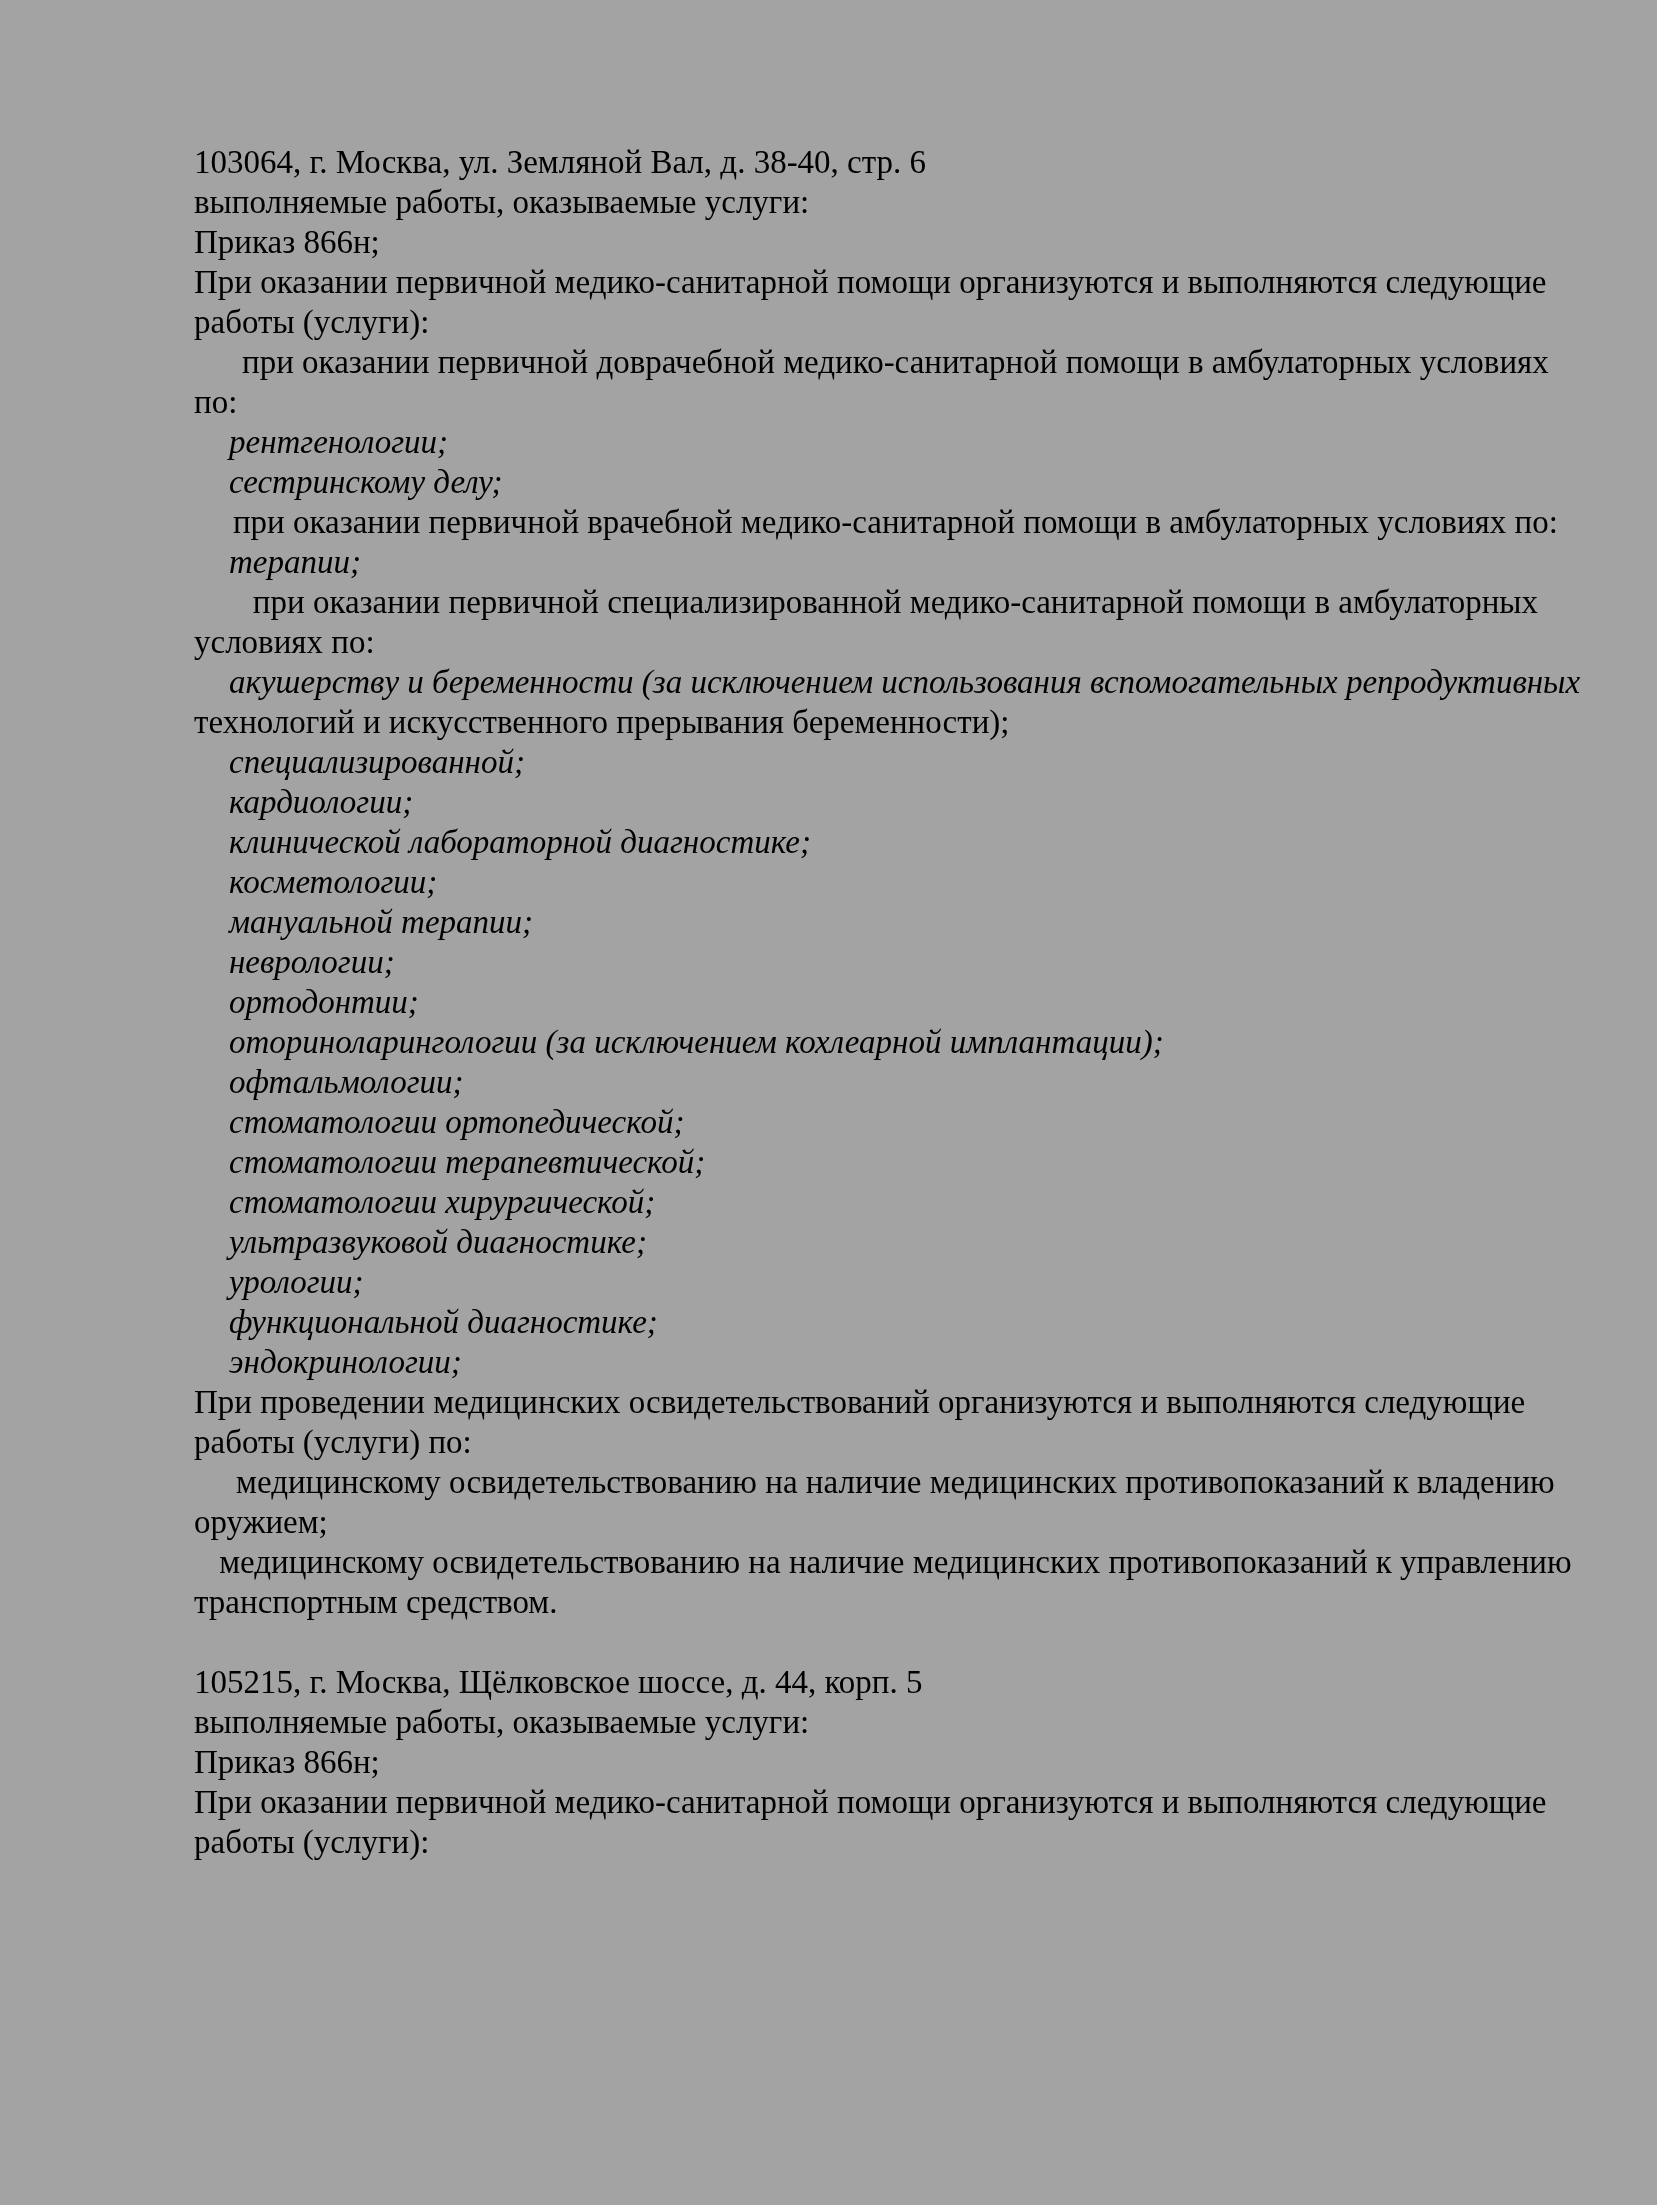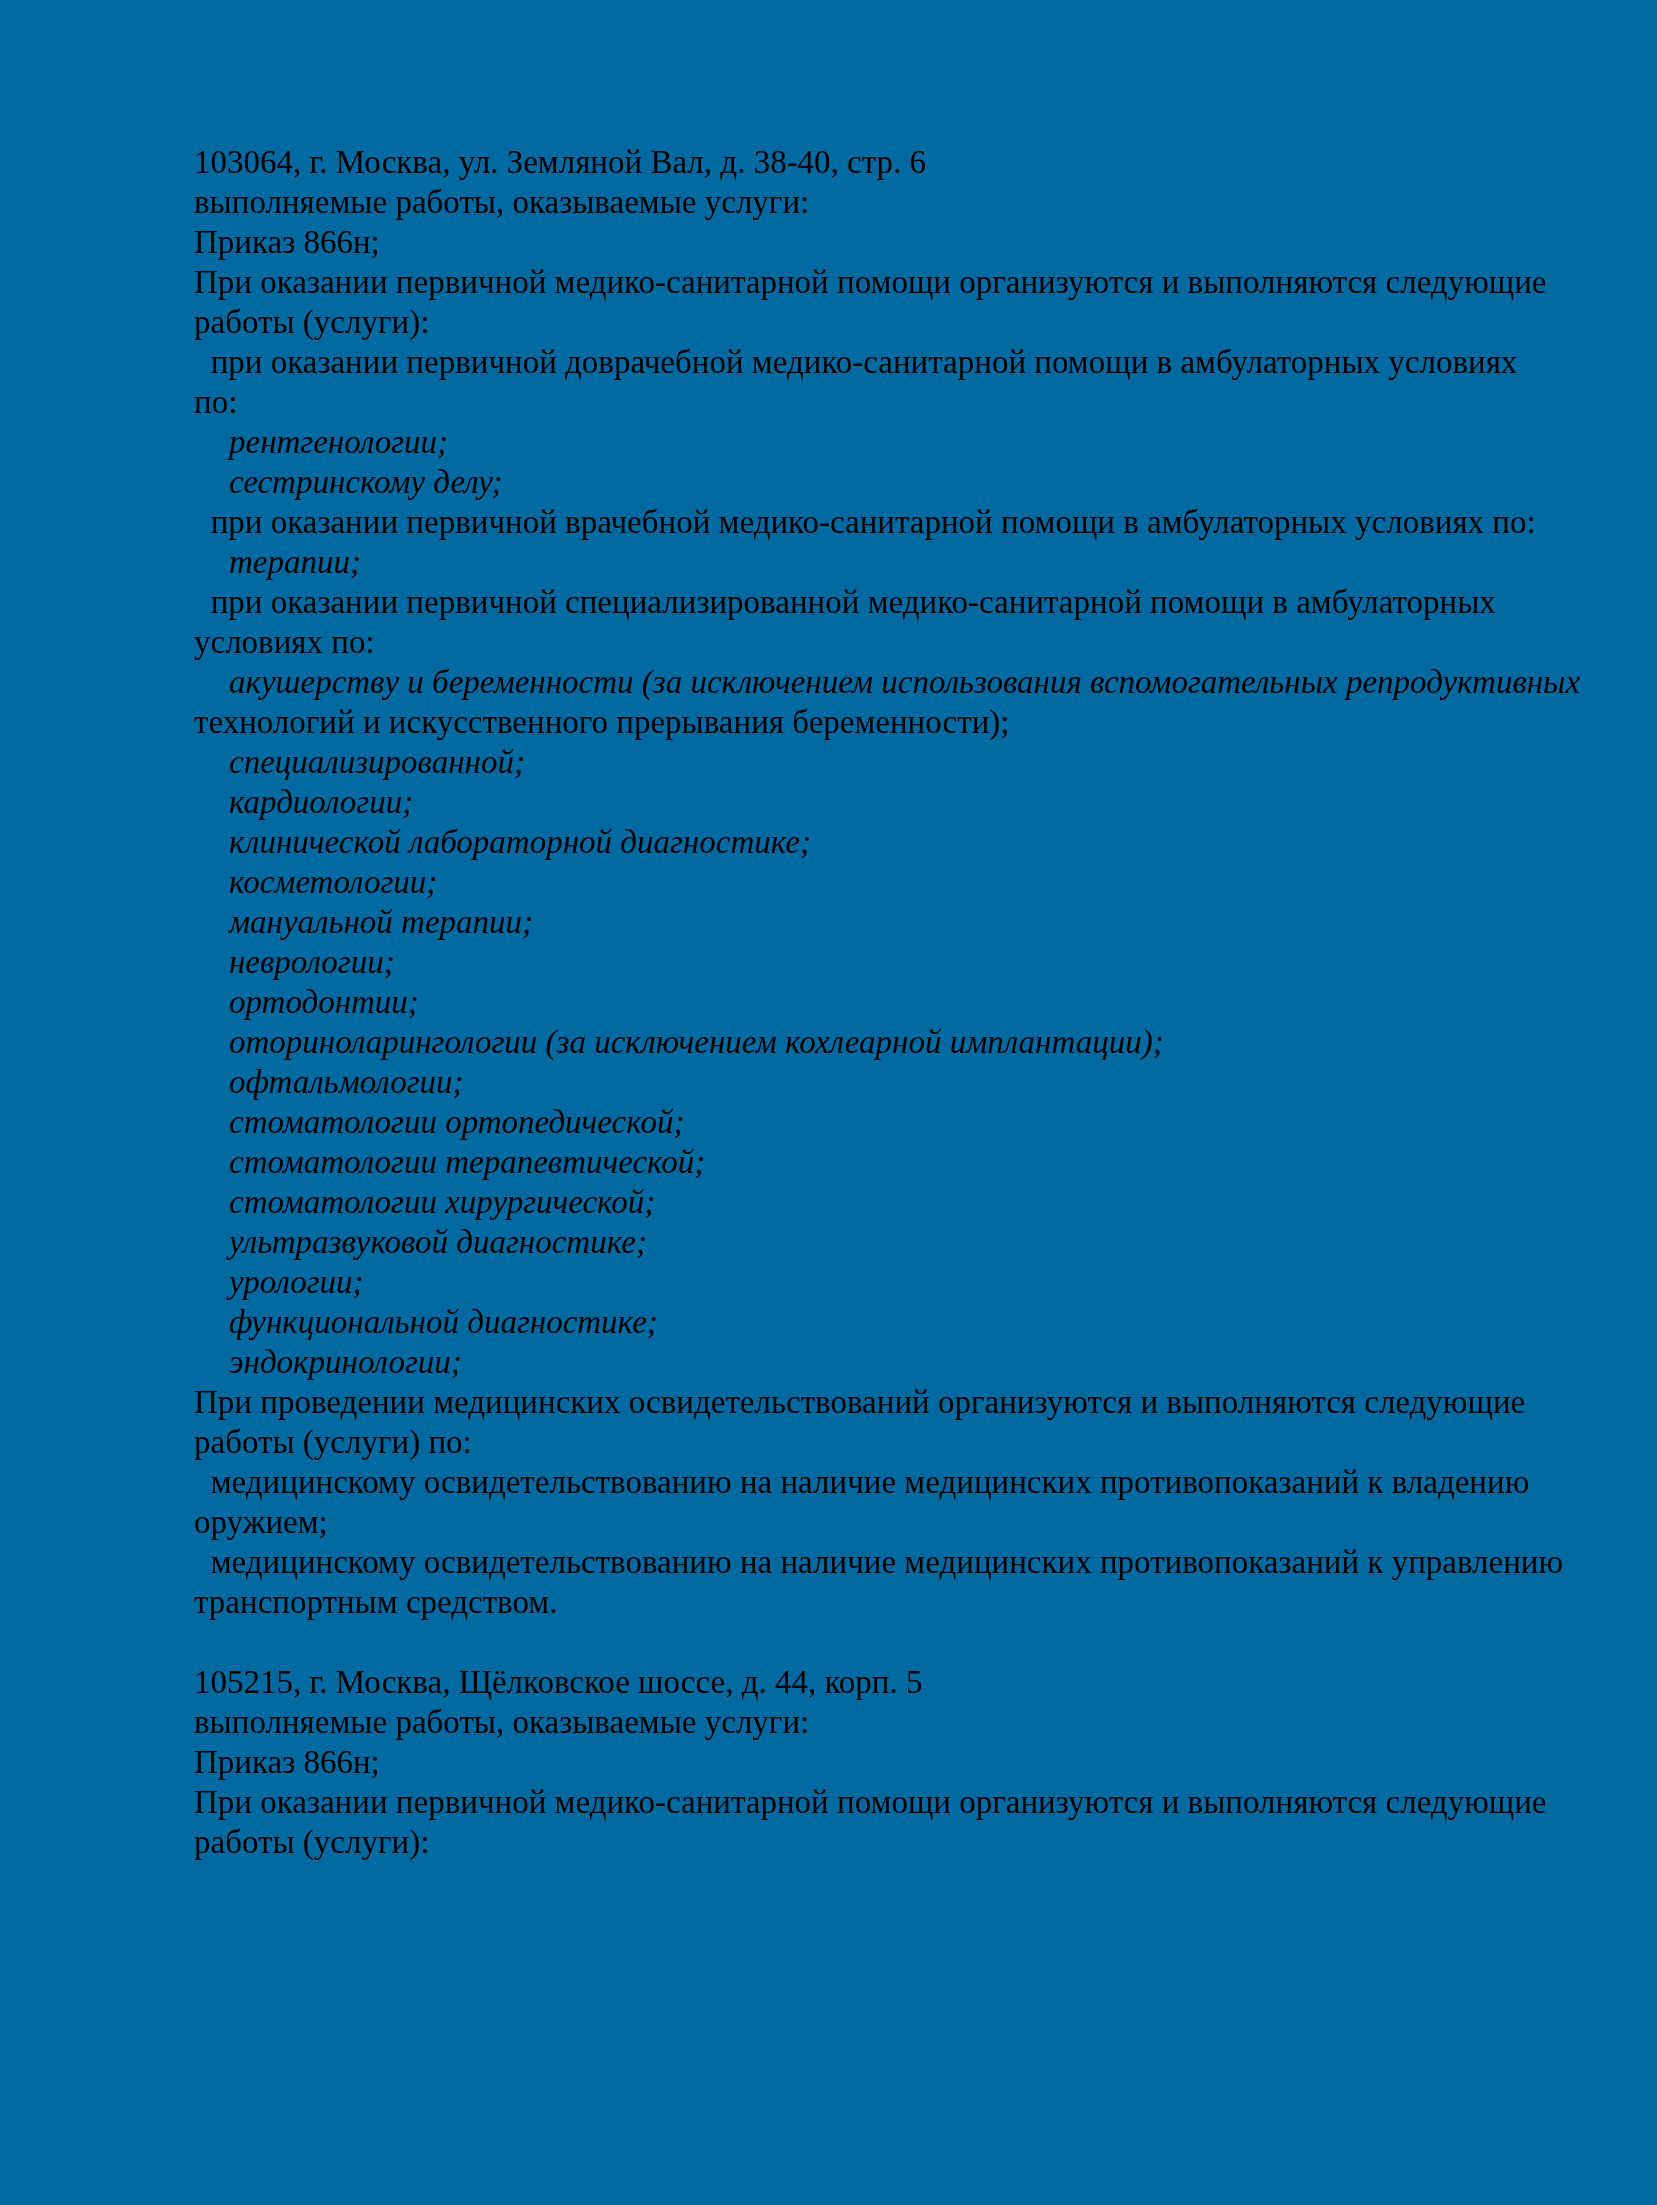--- a/index.html
+++ b/index.html
@@ -4,38 +4,38 @@
 <style>
   html, body {
     margin: 0;
     padding: 0;
     background: #ffffff;
   }
   .page {
     position: relative;
     width: 1657px;
     height: 2205px;
-    background: #0369a1;
+    background: #a3a3a3;
     color: #000000;
     font-family: "Liberation Serif", "DejaVu Serif", serif;
     overflow: hidden;
   }
   .doc {
     position: absolute;
     left: 194px;
     top: 142px;
     font-size: 33px;
     line-height: 40px;
   }
   .line {
     white-space: pre;
     min-height: 40px;
   }
   .ind0 { padding-left: 0; }
-  .ind1 { padding-left: 16.7px; }
+  .ind1 { padding-left: 16.7px; text-align: center; }
   .ind2 { padding-left: 35px; font-style: italic; }
 </style>
 </head>
 <body>
 
 <div class="page">
   <div class="doc" id="doc-lines">
       <div class="line ind0">103064, г. Москва, ул. Земляной Вал, д. 38-40, стр. 6</div>
       <div class="line ind0">выполняемые работы, оказываемые услуги:</div>
       <div class="line ind0">Приказ 866н;</div>

